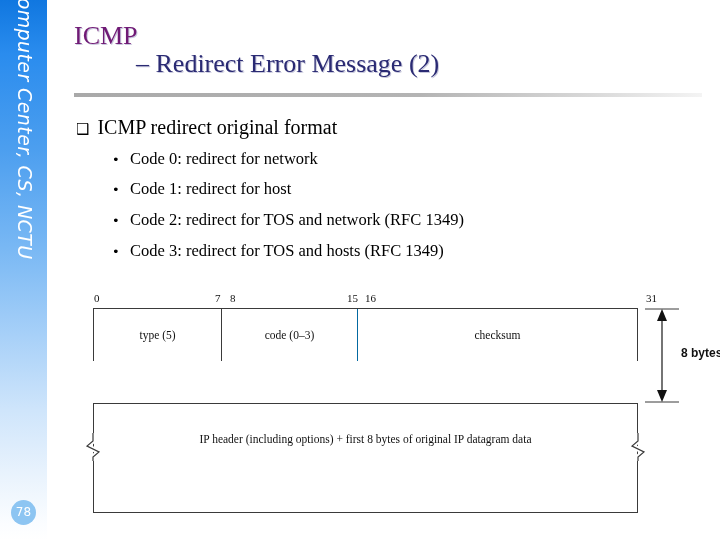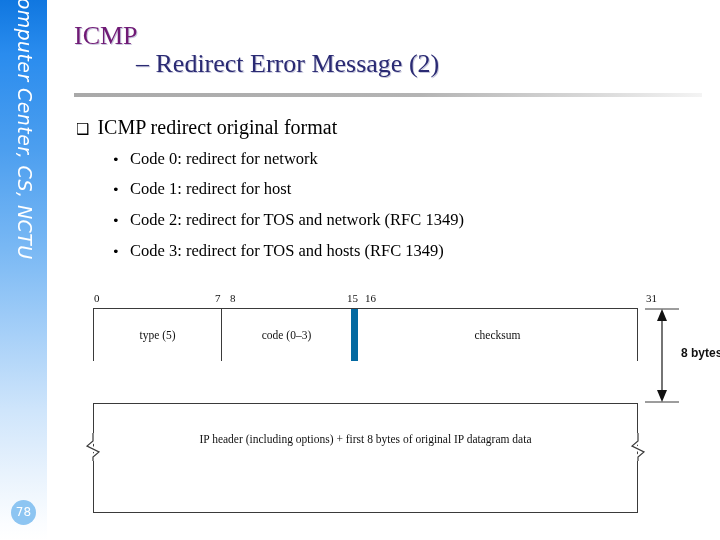--- a/index.html
+++ b/index.html
@@ -199,21 +199,21 @@
     align-items: center;
     justify-content: center;
     box-sizing: border-box;
   }
   .cell-type {
     width: 128px;
     border-right: 1px solid #3a3a3a;
   }
   .cell-code {
     width: 136px;
-    border-right: 7px solid #0369a1;
+    border-right: 1px solid #0369a1;
   }
   .cell-checksum {
     flex: 1;
   }
   .row-data .label {
     position: absolute;
     top: 29px;
     left: 0;
     width: 100%;
     text-align: center;

